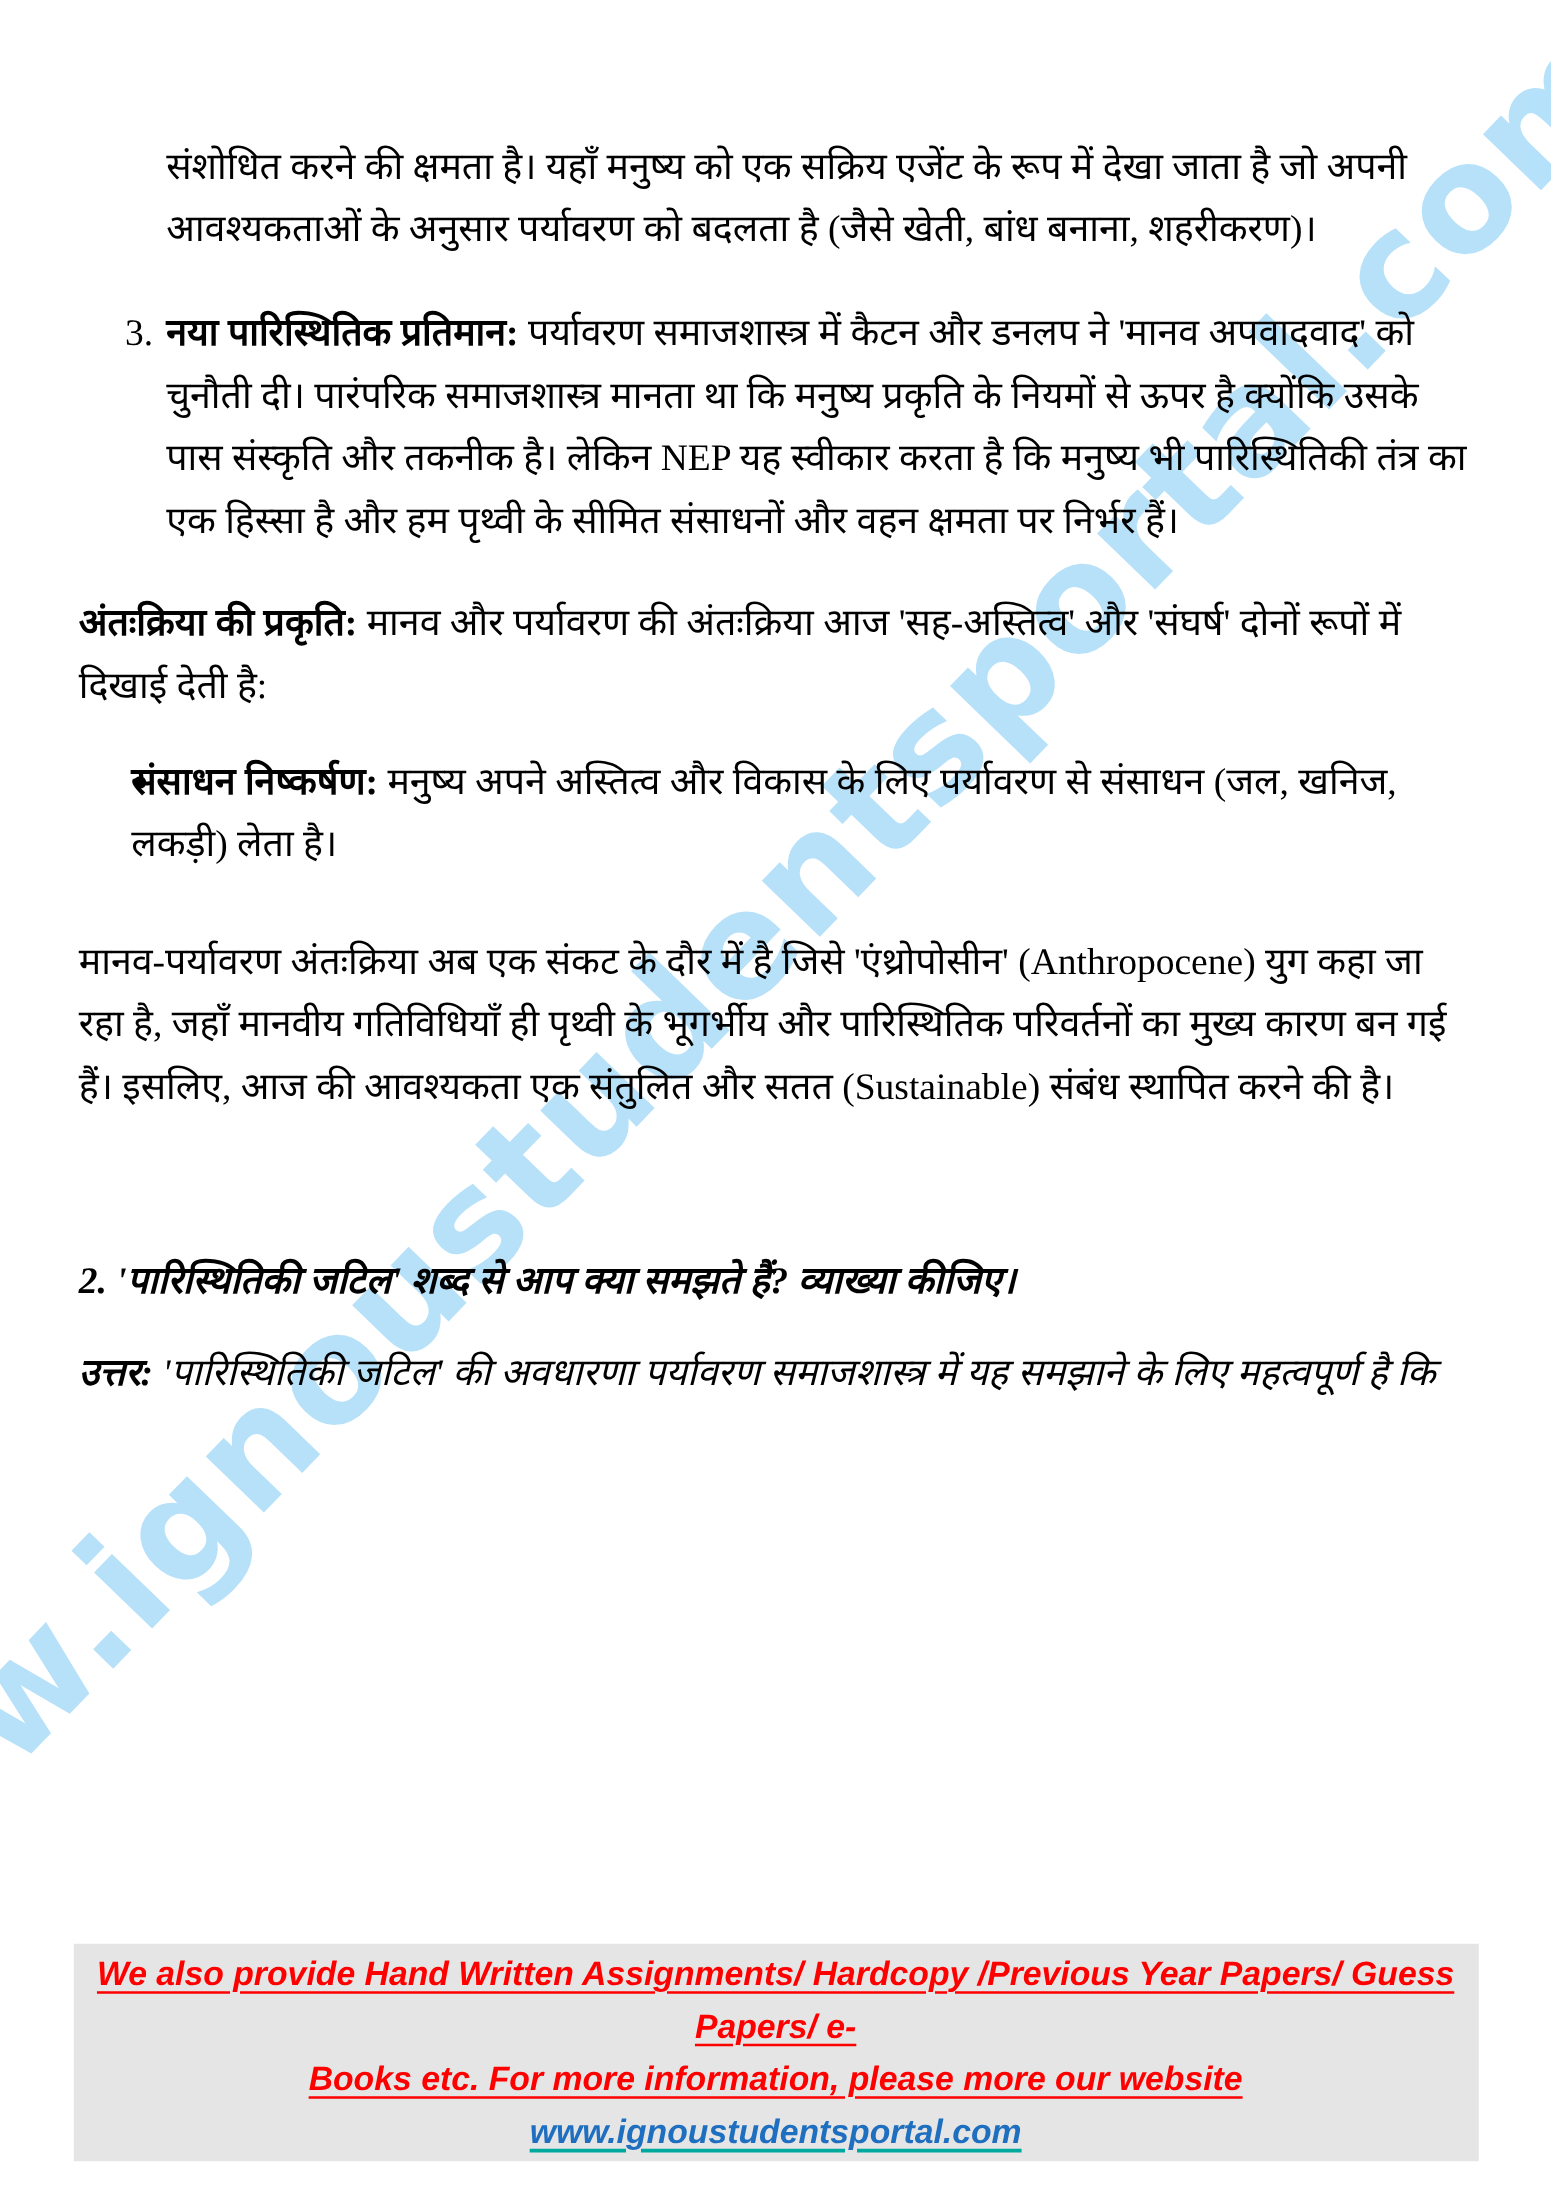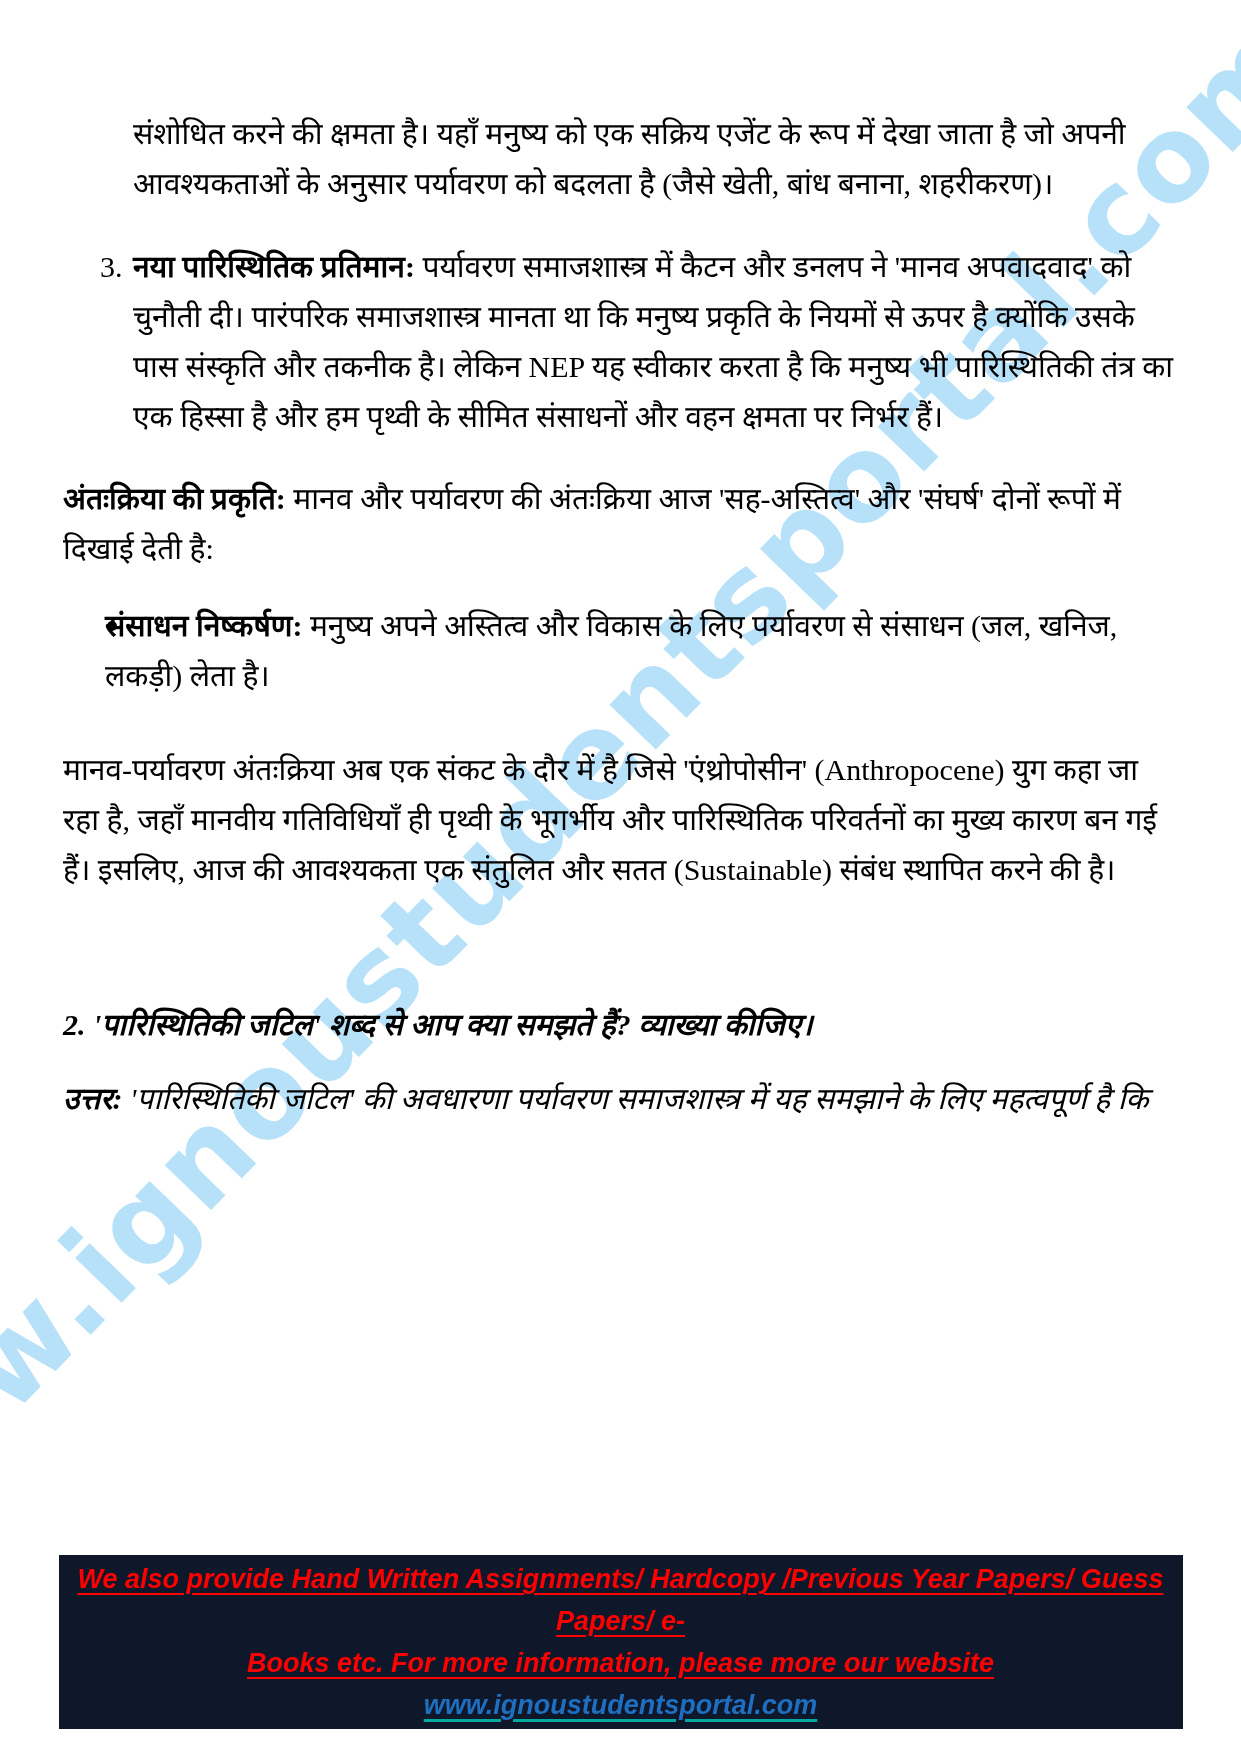--- a/index.html
+++ b/index.html
@@ -53,21 +53,21 @@
   .bullet .txt{width:1048px;}
   .p-anthro{margin:44px 0 0 0;width:1118px;}
   .q2{margin:105px 0 0 0;font-weight:bold;width:1118px;font-style:italic;}
   .a2{margin:24px 0 0 0;width:1118px;font-style:italic;}
   
   .footer{
     position:absolute;
     left:50%;bottom:26px;
     transform:translateX(-50%);
     width:1100px;
-    background:#0f172a;
+    background:#e5e5e5;
     text-align:center;
     font-family:"Liberation Sans", sans-serif;
     font-style:italic;
     font-weight:700;
     font-size:27px;
     line-height:42px;
     padding:3px 12px;
     z-index:2;
   }
   .footer .red{

